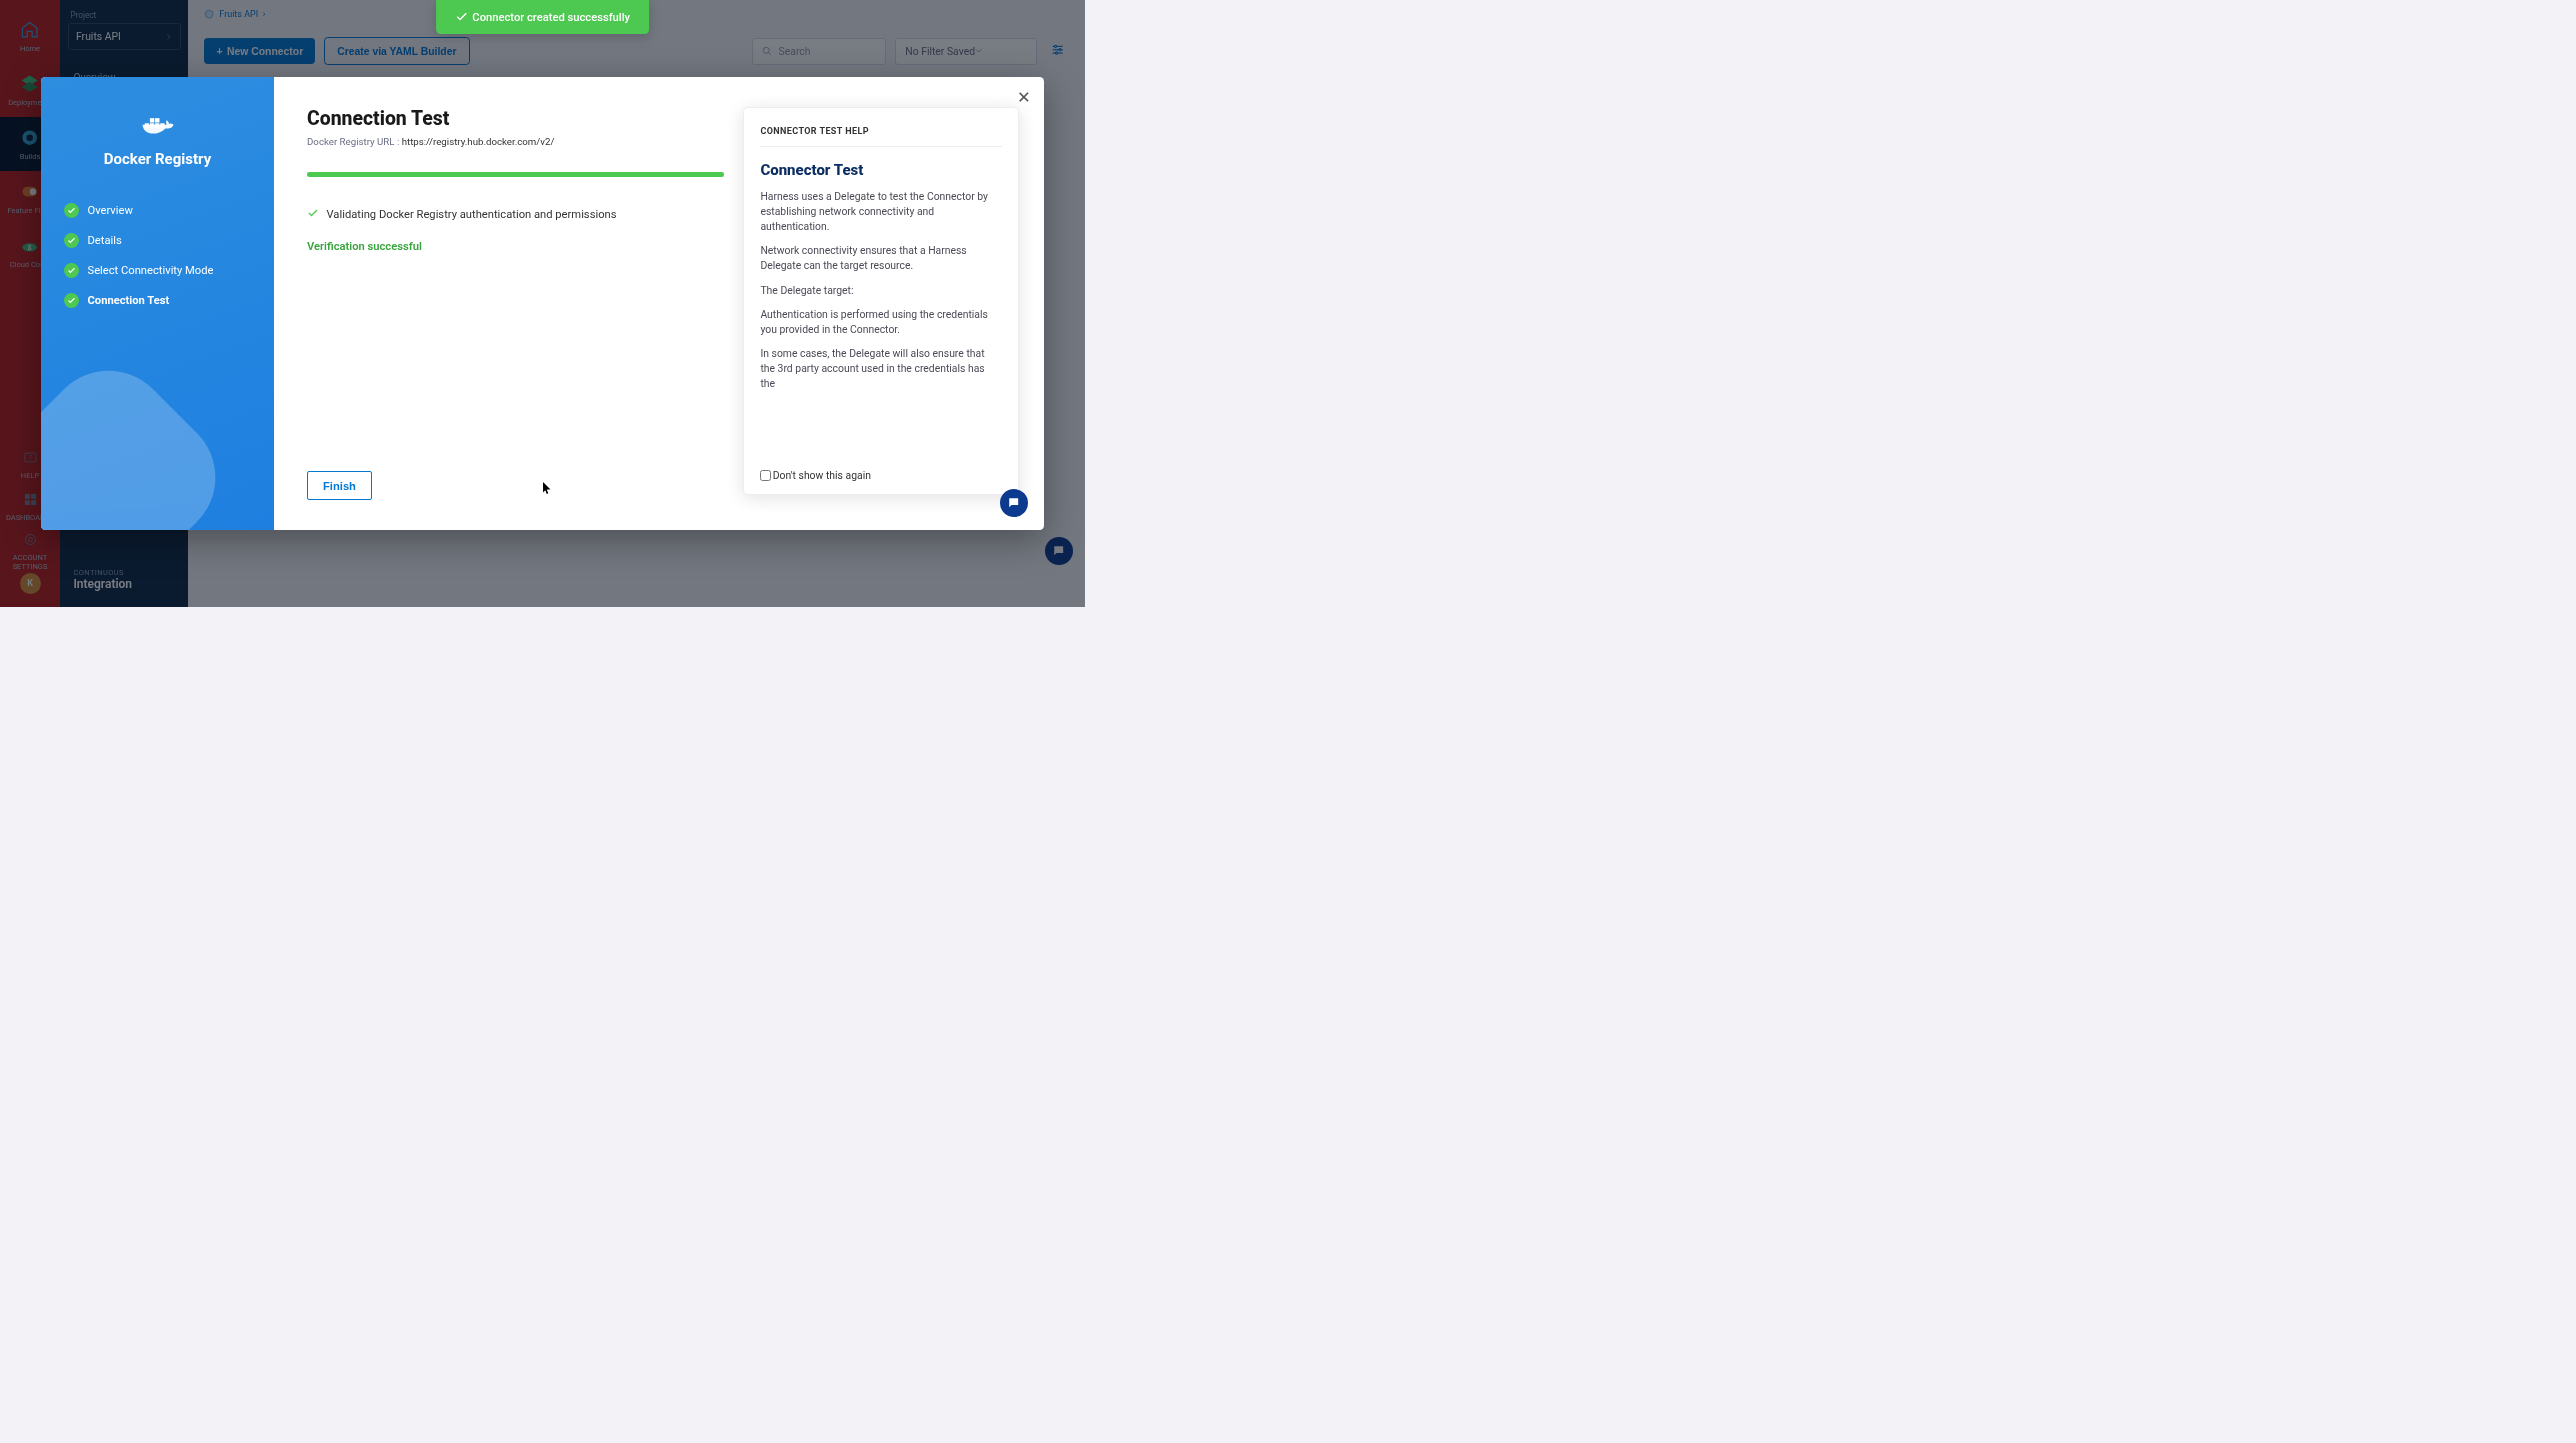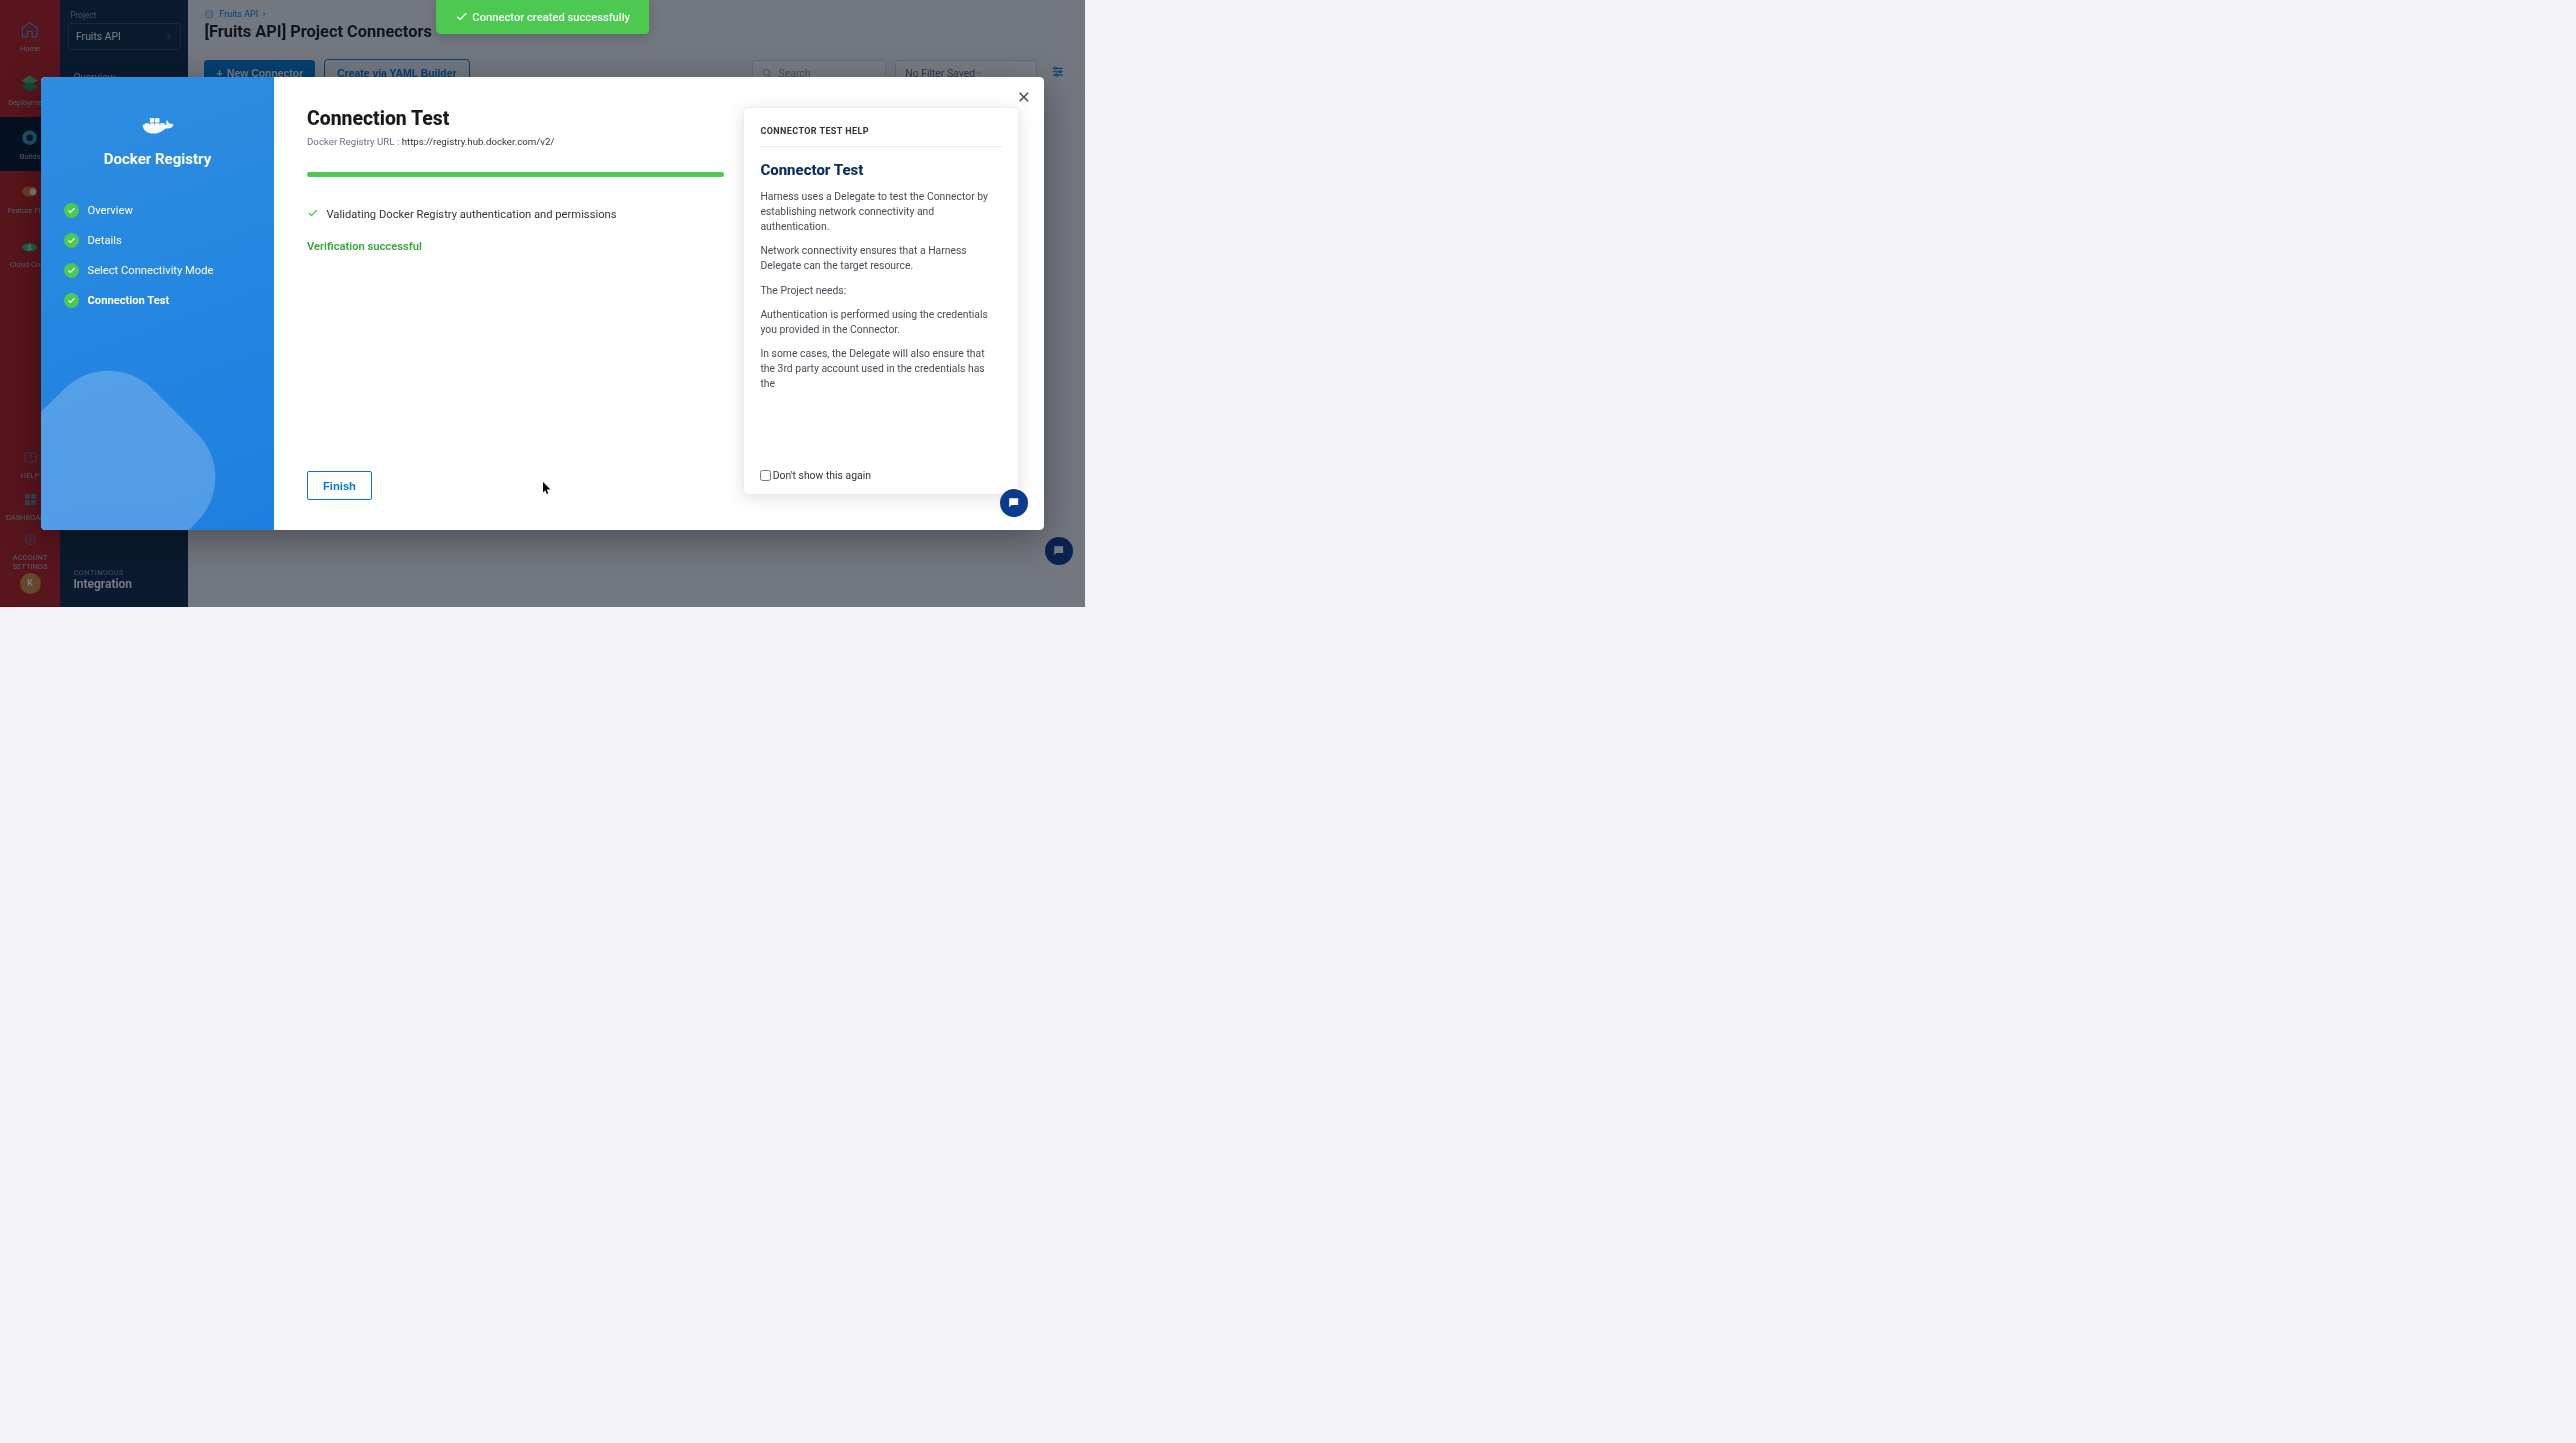--- a/index.html
+++ b/index.html
@@ -301,21 +301,20 @@
   </aside>
 
   <main class="main">
     <div class="breadcrumb">
       <svg viewBox="0 0 24 24">
           <circle cx="12" cy="12" r="9" fill="#cfe6f8" stroke="#0278d5"></circle>
         </svg>
       <span>Fruits API</span>
       <span>›</span>
     </div>
-    <h1 class="page-title">[Fruits API] Project Connectors</h1>
     <div class="toolbar">
       <button class="btn-primary">
         <span>+</span>
         <span>New Connector</span>
       </button>
       <button class="btn-outline">Create via YAML Builder</button>
       <div class="toolbar-spacer"></div>
       <div class="search-box">
         <svg width="10.4" height="10.4" viewBox="0 0 24 24">
             <circle cx="10" cy="10" r="7" fill="none" stroke="#9a9aaa" stroke-width="2"></circle>
@@ -429,21 +428,21 @@
       </div>
       <div class="verify-ok">Verification successful</div>
       <button class="finish-btn">Finish</button>
 
       <div class="help-panel">
         <div class="help-eyebrow">CONNECTOR TEST HELP</div>
         <div class="help-title">Connector Test</div>
         <div class="help-body">
           <p>Harness uses a Delegate to test the Connector by establishing network connectivity and authentication.</p>
           <p>Network connectivity ensures that a Harness Delegate can the target resource.</p>
-          <p>The Project needs:</p>
+          <p>The Delegate target:</p>
           <p>Authentication is performed using the credentials you provided in the Connector.</p>
           <p>In some cases, the Delegate will also ensure that the 3rd party account used in the credentials has the</p>
         </div>
         <label class="help-footer">
           <input type="checkbox" style="">
           <span>Don't show this again</span>
         </label>
       </div>
 
       <div class="chat-fab">

